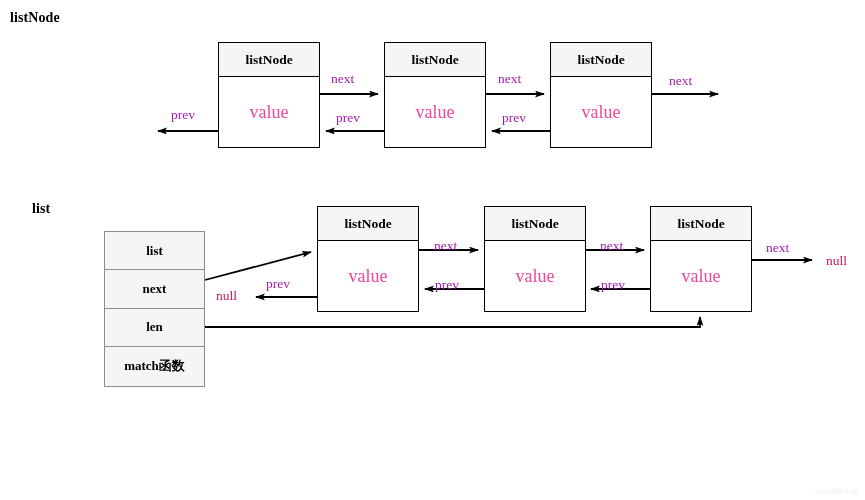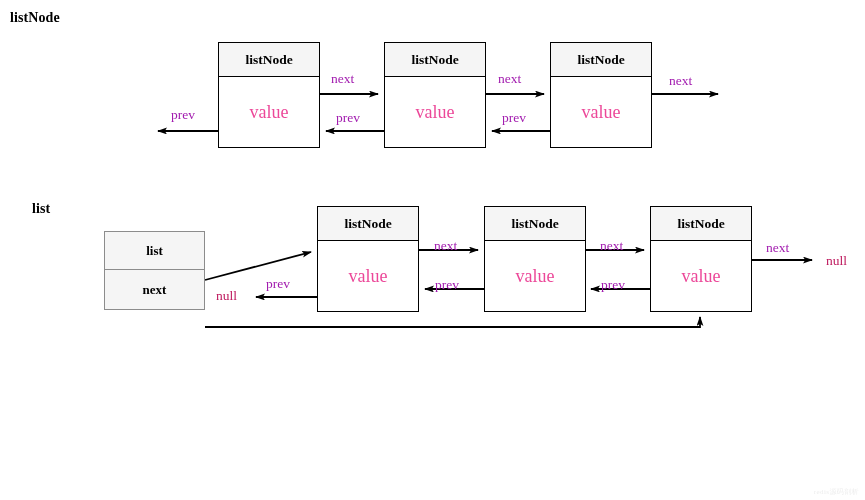--- a/index.html
+++ b/index.html
@@ -198,20 +198,22 @@
   <div class="elabel" style="left:171px; top:107px;">prev</div>
   <div class="elabel" style="left:331px; top:71px;">next</div>
   <div class="elabel" style="left:336px; top:110px;">prev</div>
   <div class="elabel" style="left:498px; top:71px;">next</div>
   <div class="elabel" style="left:502px; top:110px;">prev</div>
   <div class="elabel" style="left:669px; top:73px;">next</div>
 
   <div class="struct">
     <div class="srow">list</div>
     <div class="srow">next</div>
+    <div class="srow">len</div>
+    <div class="srow">match函数</div>
   </div>
 
   <div class="node" style="left:317px; top:206px;">
     <div class="node-head">listNode</div>
     <div class="node-body">value</div>
   </div>
 
   <div class="node" style="left:484px; top:206px;">
     <div class="node-head">listNode</div>
     <div class="node-body">value</div>

